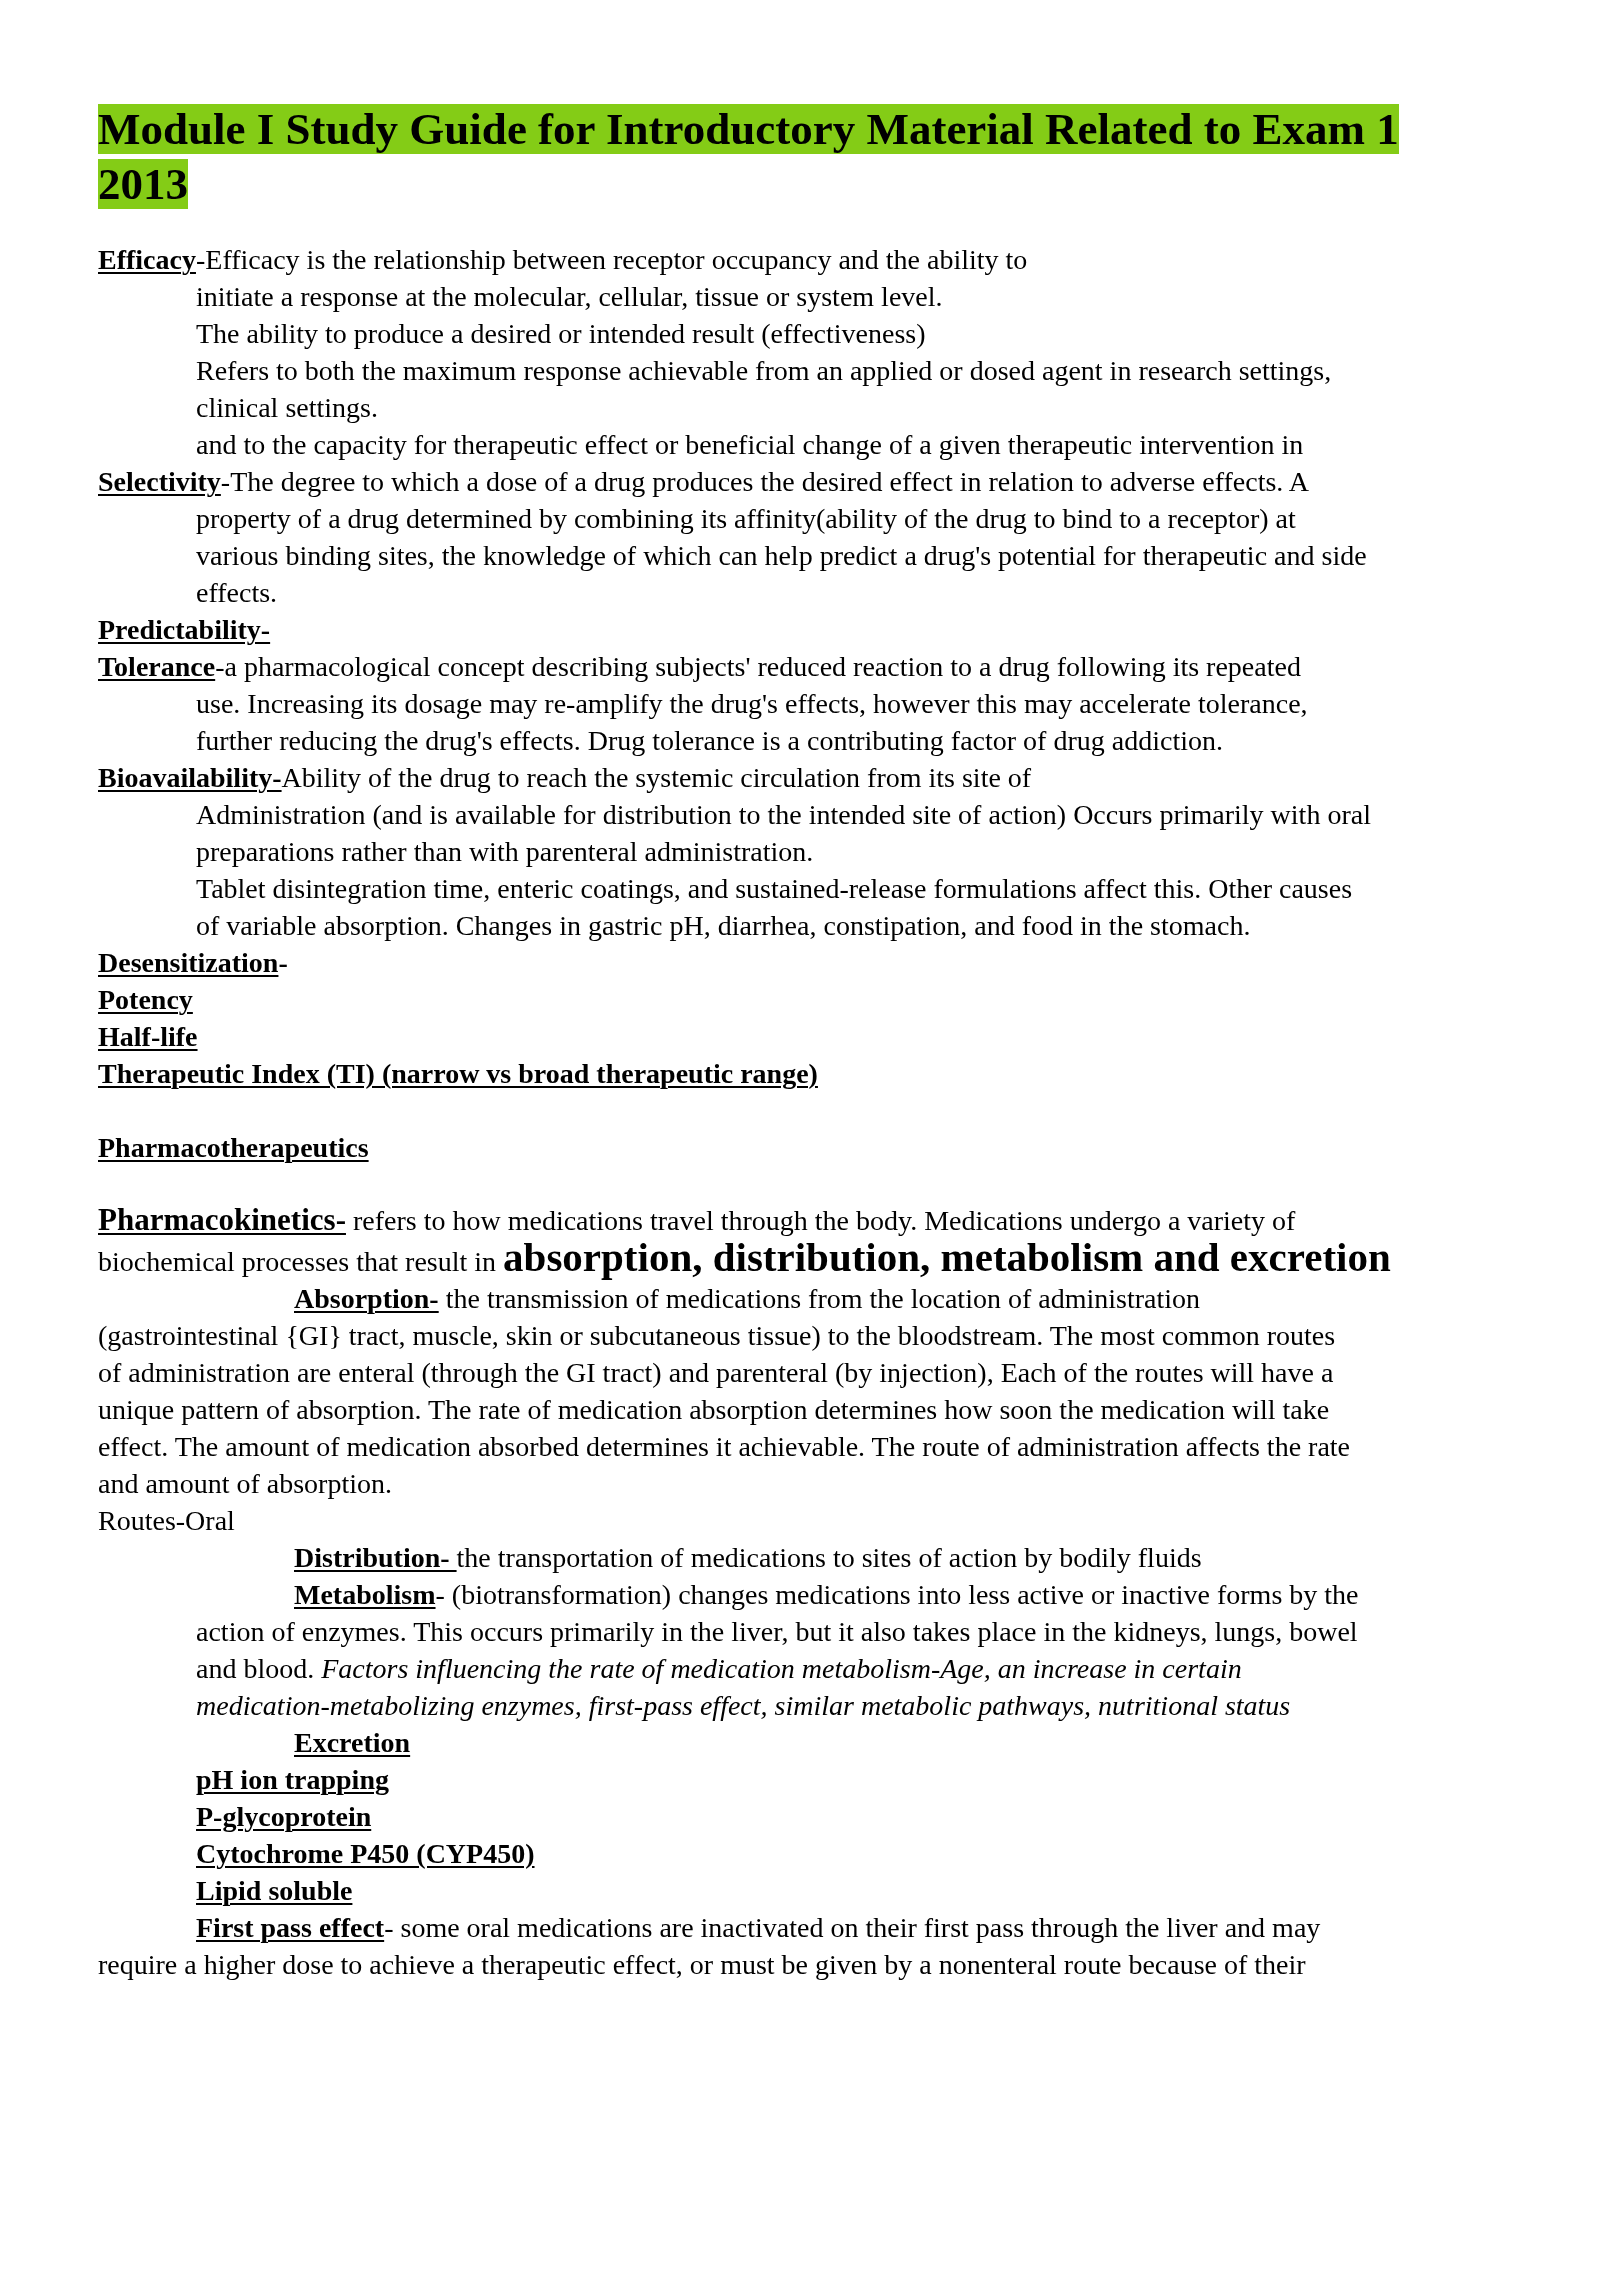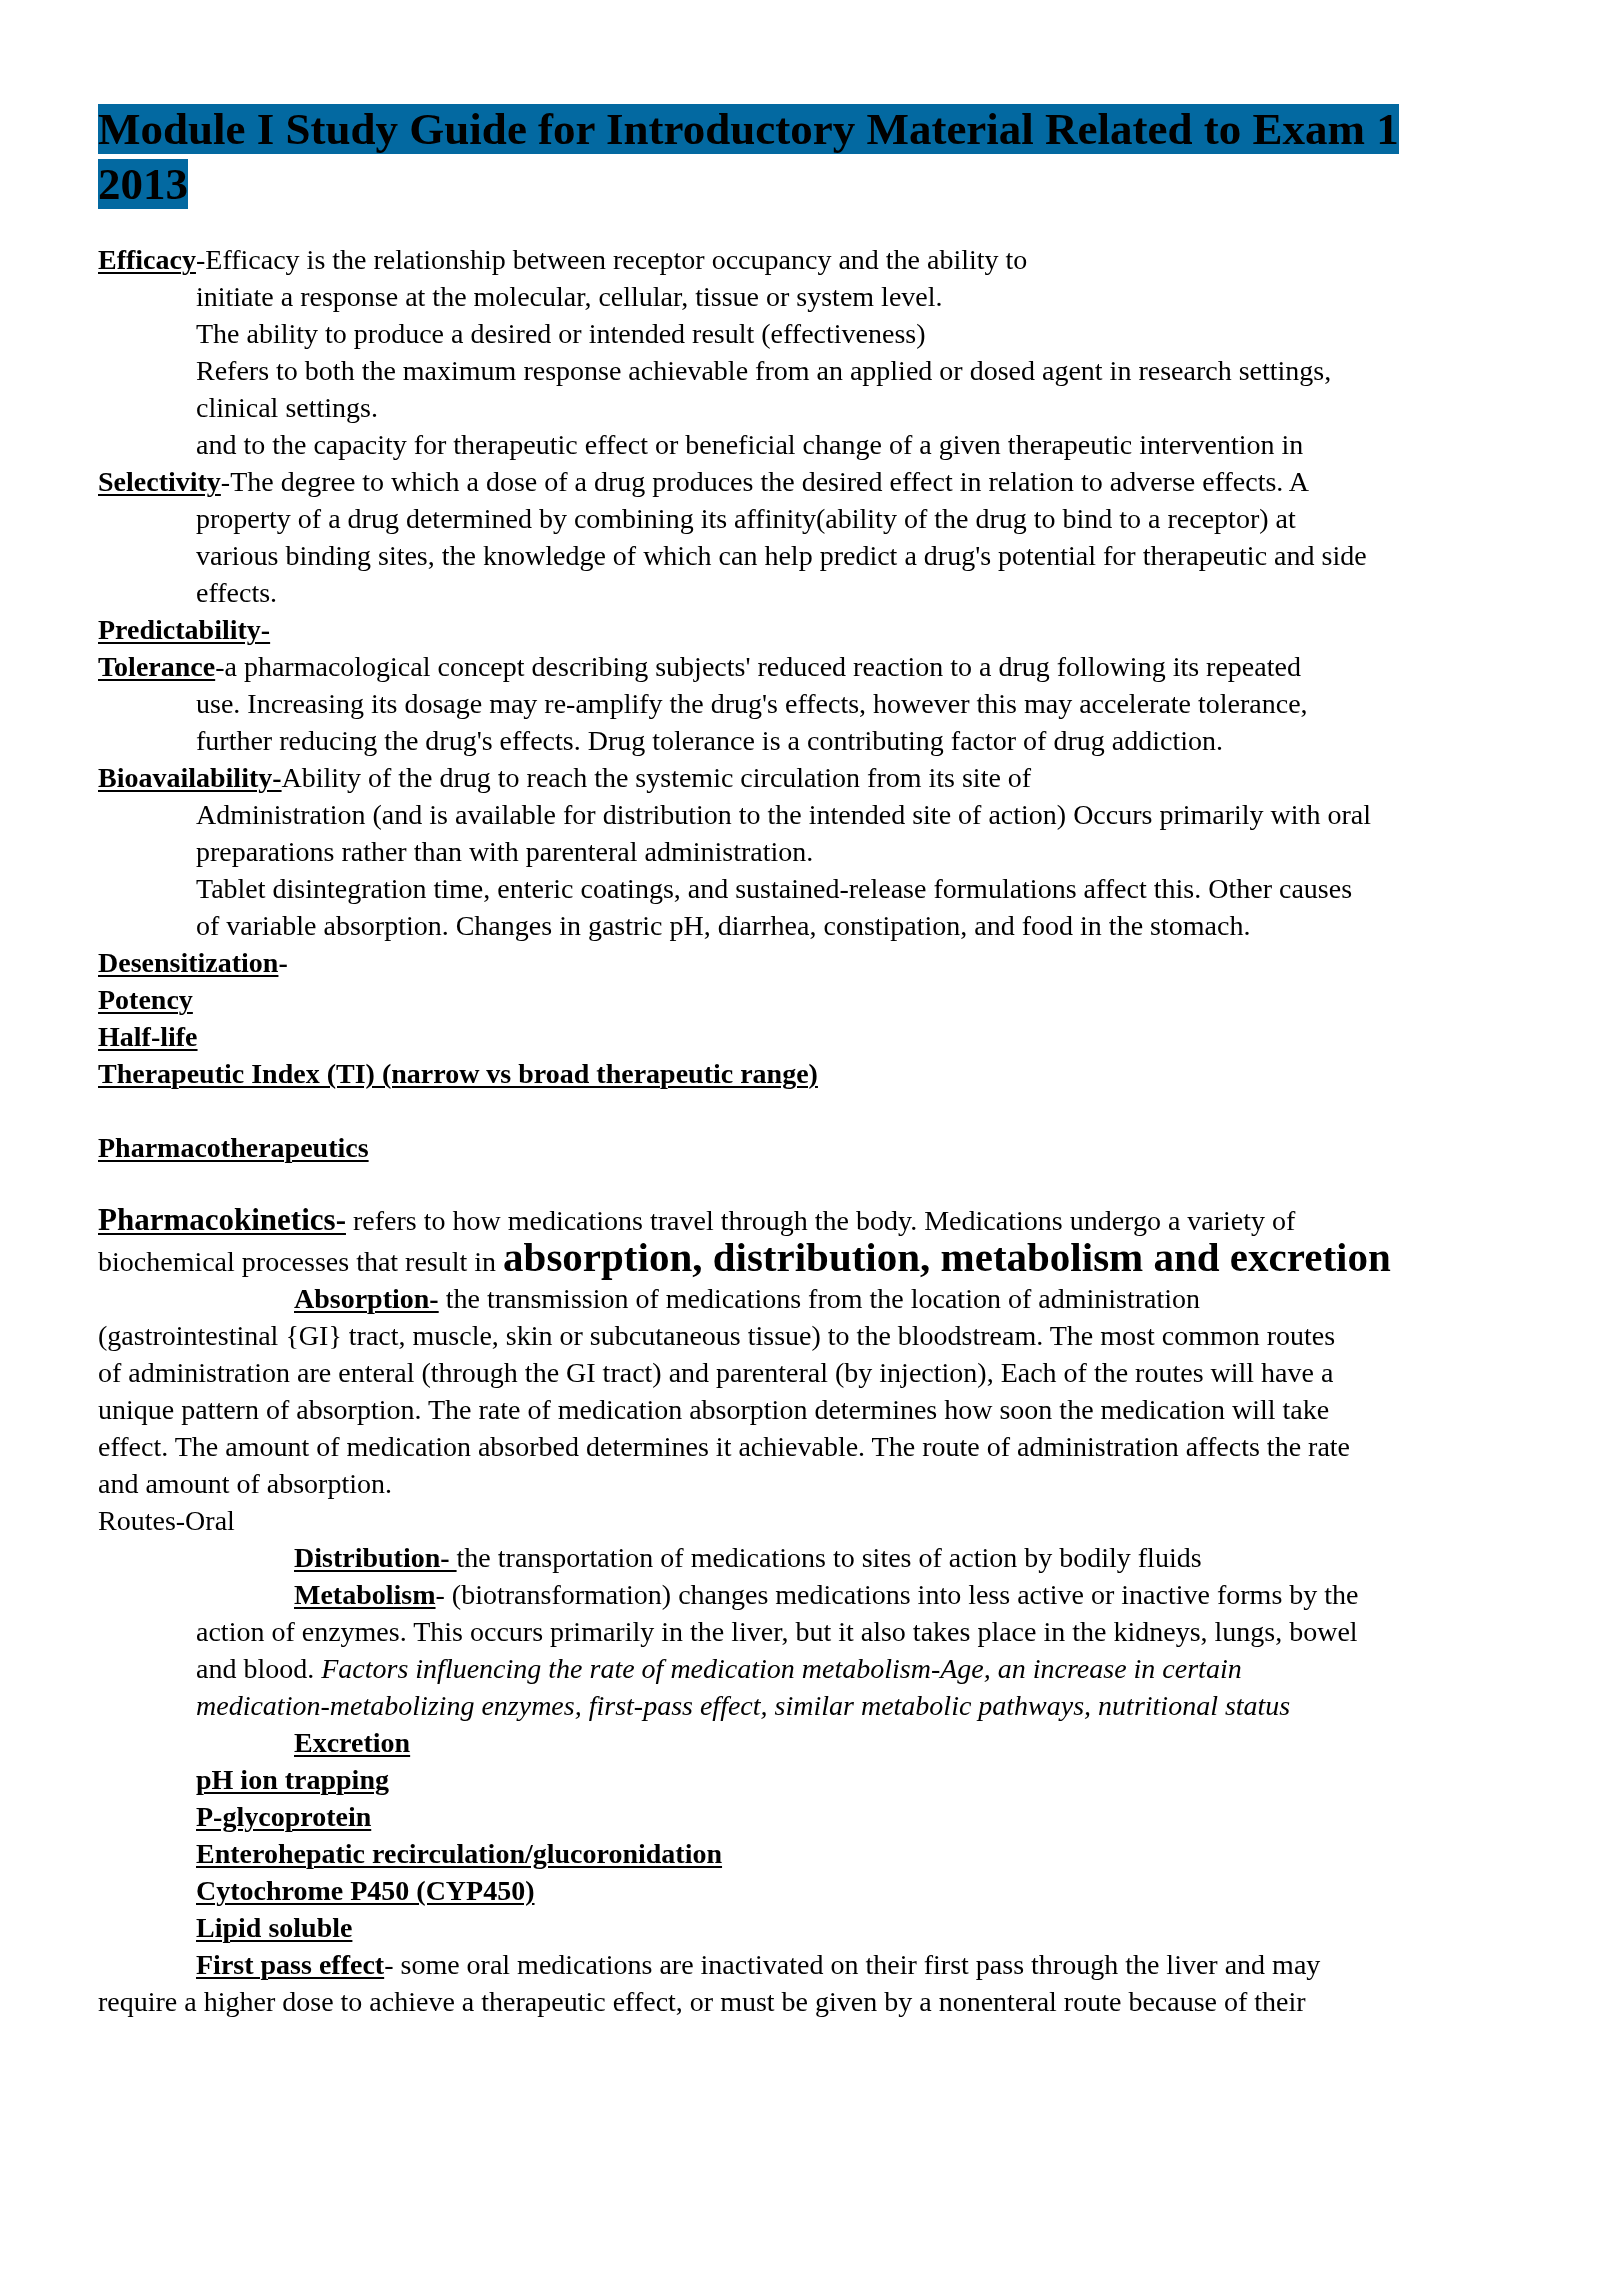--- a/index.html
+++ b/index.html
@@ -10,21 +10,21 @@
     }
     .page {
       position: absolute; left: 98px; top: 102px; width: 1470px;
       font-size: 28px; line-height: 37px;
     }
     .title {
       font-family: "Liberation Serif", serif;
       font-weight: bold; font-size: 45px; line-height: 55px;
       margin: 0 0 29px 0;
     }
-    .title span { background: #0369a1; box-decoration-break: clone; -webkit-box-decoration-break: clone; }
+    .title span { background: #84cc16; box-decoration-break: clone; -webkit-box-decoration-break: clone; }
     .term { font-weight: bold; text-decoration: underline; text-decoration-thickness: 2px; text-underline-offset: 2.9px; }
     .line { white-space: nowrap; }
     .ind1 { padding-left: 98px; }
     .ind2 { padding-left: 196px; }
     .blank { height: 37px; }
     .big { font-size: 31px; margin-top: 16px; }
     .boldtext { font-weight: bold; font-size: 41px; }
     .it { font-style: italic; }
     p { margin: 0; }
   </style>
@@ -97,21 +97,20 @@
 
     <p class="line ind2"><span class="term">Metabolism</span><span>- (biotransformation) changes medications into less active or inactive forms by the</span></p>
     <p class="line ind1">action of enzymes. This occurs primarily in the liver, but it also takes place in the kidneys, lungs, bowel</p>
     <p class="line ind1"><span>and blood. </span><span class="it">Factors influencing the rate of medication metabolism-Age, an increase in certain</span></p>
     <p class="line ind1 it">medication-metabolizing enzymes, first-pass effect, similar metabolic pathways, nutritional status</p>
 
     <p class="line ind2"><span class="term">Excretion</span></p>
 
     <p class="line ind1"><span class="term">pH ion trapping</span></p>
     <p class="line ind1"><span class="term">P-glycoprotein</span></p>
-    <p class="line ind1"><span class="term">Enterohepatic recirculation/glucoronidation</span></p>
     <p class="line ind1"><span class="term">Cytochrome P450 (CYP450)</span></p>
     <p class="line ind1"><span class="term">Lipid soluble</span></p>
 
     <p class="line ind1"><span class="term">First pass effect</span><span>- some oral medications are inactivated on their first pass through the liver and may</span></p>
     <p class="line">require a higher dose to achieve a therapeutic effect, or must be given by a nonenteral route because of their</p>
   </div>
 
 </div>
 
 

